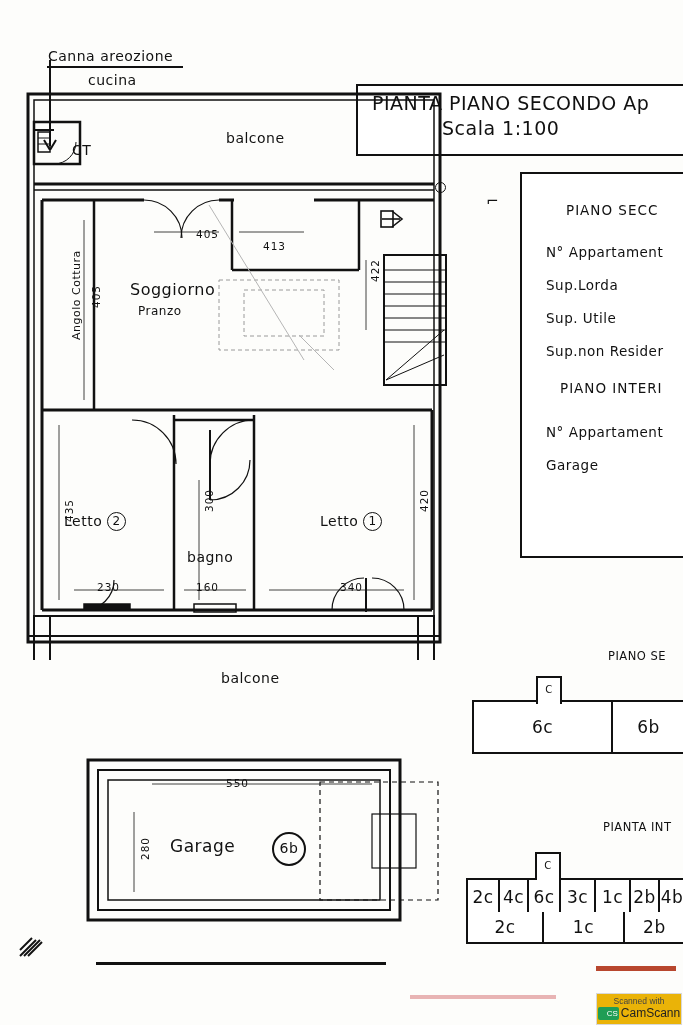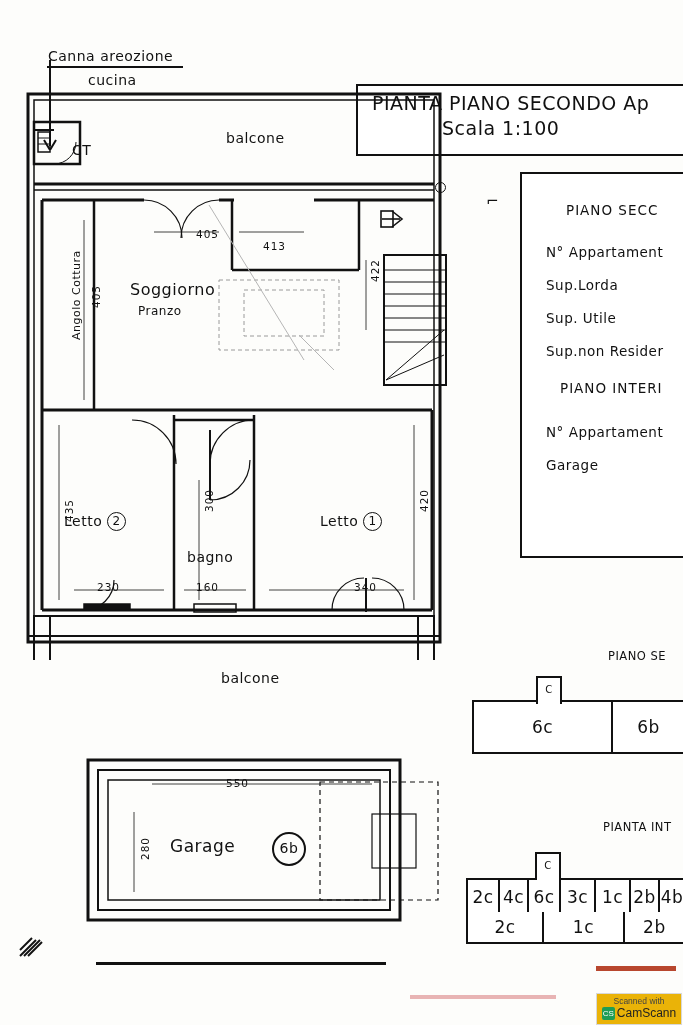--- a/index.html
+++ b/index.html
@@ -105,20 +105,21 @@
   #cs-logo {
     display: inline-block;
     width: 13px; height: 13px;
     background: #1f9d55;
     color: #fff;
     font-size: 8px;
     line-height: 13px;
     border-radius: 2px;
     vertical-align: middle;
     margin-right: 2px;
+    padding-left: 8px;
   }
   #cs-name { font-size: 12px; color: #222; vertical-align: middle; }
 
   svg { display: block; }
 </style>
 </head>
 <body>
 
 <div id="page">
 
@@ -259,21 +260,21 @@
 
   <div class="abs lbl-dim hand" style="left:196px; top:228px;">405</div>
   <div class="abs lbl-dim hand" style="left:263px; top:240px;">413</div>
   <div class="abs lbl-dim hand rot" style="left:90px; top:308px;">405</div>
   <div class="abs lbl-dim hand rot" style="left:369px; top:282px;">422</div>
   <div class="abs lbl-dim hand rot" style="left:63px; top:522px;">435</div>
   <div class="abs lbl-dim hand rot" style="left:203px; top:512px;">300</div>
   <div class="abs lbl-dim hand rot" style="left:418px; top:512px;">420</div>
   <div class="abs lbl-dim hand" style="left:97px; top:581px;">230</div>
   <div class="abs lbl-dim hand" style="left:196px; top:581px;">160</div>
-  <div class="abs lbl-dim hand" style="left:340px; top:581px;margin-left:14px;">340</div>
+  <div class="abs lbl-dim hand" style="left:340px; top:581px;">340</div>
 
   <svg class="abs" style="left:82px; top:752px;" width="370" height="178">
     <g stroke="#111" fill="none">
       <rect x="6" y="8" width="312" height="160" stroke-width="3"></rect>
       <rect x="16" y="18" width="292" height="140" stroke-width="2"></rect>
       <rect x="26" y="28" width="272" height="120" stroke-width="1.5"></rect>
 
       <g stroke-dasharray="5 4" stroke-width="1.2">
         <rect x="238" y="30" width="118" height="118"></rect>
       </g>

